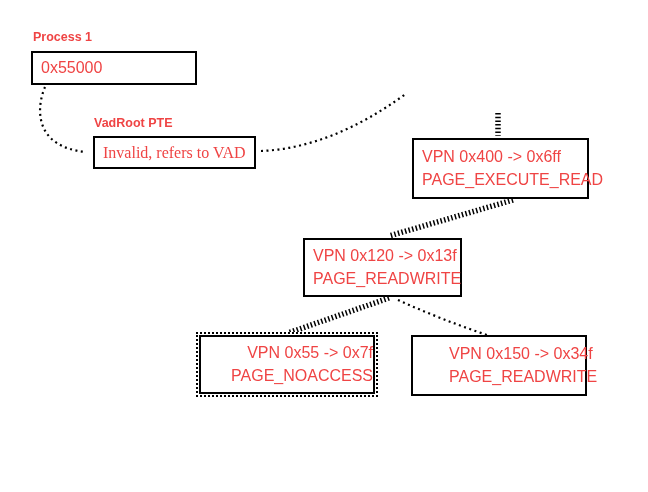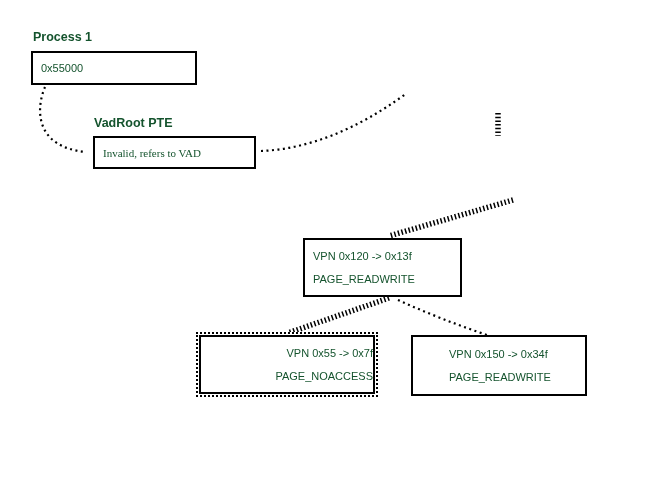--- a/index.html
+++ b/index.html
@@ -6,21 +6,21 @@
     margin: 0;
     padding: 0;
     background: #ffffff;
   }
   .canvas {
     position: relative;
     width: 648px;
     height: 492px;
     background: #ffffff;
     font-family: "Liberation Sans", sans-serif;
-    color: #14532d;
+    color: #ef4444;
     overflow: hidden;
   }
   .edges {
     position: absolute;
     left: 0;
     top: 0;
     width: 648px;
     height: 492px;
     pointer-events: none;
   }
@@ -40,21 +40,21 @@
     position: absolute;
     font-weight: bold;
     font-size: 12.5px;
     white-space: nowrap;
   }
   .box {
     position: absolute;
     border: 2.5px solid #000000;
     background: #ffffff;
     box-sizing: border-box;
-    font-size: 11px;
+    font-size: 16px;
     line-height: 14px;
   }
   .box.single {
     display: flex;
     align-items: center;
     padding-left: 8px;
   }
   .box.dual {
     display: flex;
     flex-direction: column;
@@ -106,20 +106,24 @@
     <span class="nowrap">0x55000</span>
   </div>
 
   <div class="label" style="left:94px; top:116px;">VadRoot PTE</div>
 
   <div class="box single" style="left:93px; top:136px; width:163px; height:33px;font-family:Liberation Serif, serif;">
     <span class="nowrap">Invalid, refers to VAD</span>
   </div>
 
 
+  <div class="box dual" style="left:412px; top:138px; width:177px; height:61px;">
+    <span class="nowrap">VPN 0x400 -&gt; 0x6ff</span>
+    <span class="nowrap">PAGE_EXECUTE_READ</span>
+  </div>
 
   <div class="box dual" style="left:303px; top:238px; width:159px; height:59px;">
     <span class="nowrap">VPN 0x120 -&gt; 0x13f</span>
     <span class="nowrap">PAGE_READWRITE</span>
   </div>
 
   <div class="dotted-wrap" style="left:196px; top:332px; width:182px; height:65px;">
     <div class="box dual">
       <span class="nowrap">VPN 0x55 -&gt; 0x7f</span>
       <span class="nowrap">PAGE_NOACCESS</span>

